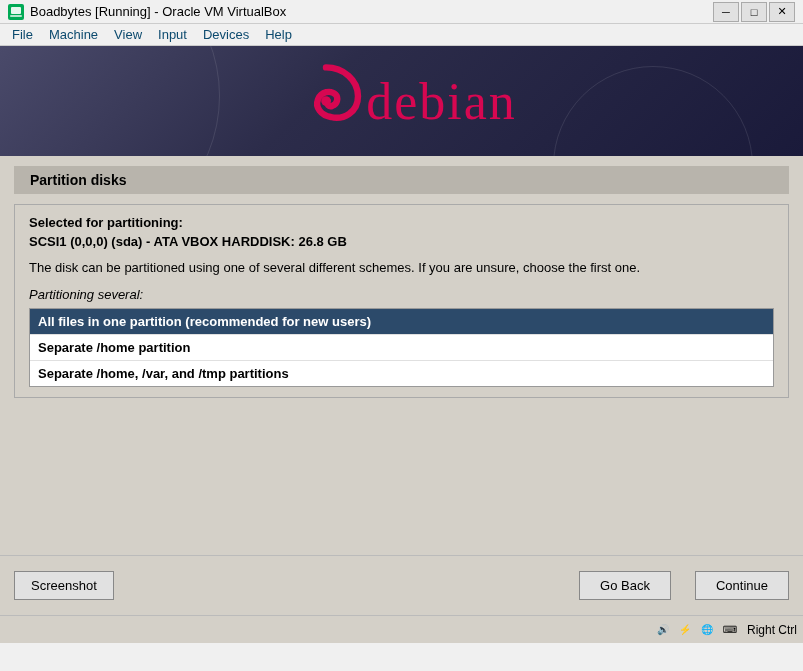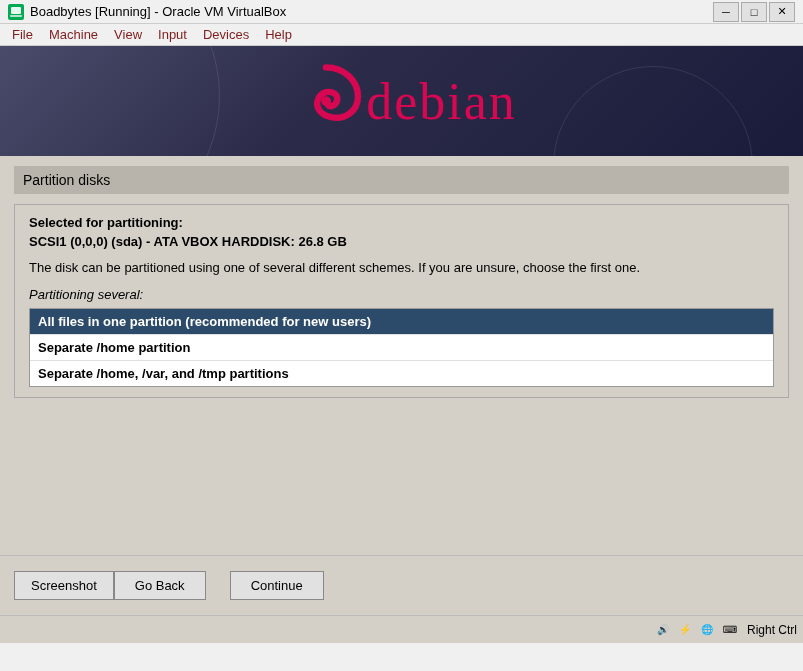--- a/index.html
+++ b/index.html
@@ -19,21 +19,21 @@
       background: #e1e1e1; cursor: pointer; font-size: 11px;
       display: flex; align-items: center; justify-content: center;
     }
 
     
     #menu-bar {
       display: flex; align-items: center; height: 22px;
       background: #f0f0f0; border-bottom: 1px solid #ccc; padding: 0 4px;
     }
     .menu-item {
-      padding: 15px 8px; font-size: 13px; cursor: pointer; color: #7f1d1d;
+      padding: 15px 8px; font-size: 13px; cursor: pointer; color: #0c4a6e;
     }
 
     
     #debian-header {
       height: 110px; background: linear-gradient(135deg, #4a4a6a 0%, #2c2c4a 40%, #1a1a3a 100%);
       display: flex; align-items: center; justify-content: center; position: relative;
       overflow: hidden;
     }
     #debian-logo-area { display: flex; align-items: center; gap: 0px; }
     #debian-swirl {
@@ -44,22 +44,22 @@
       position: absolute; border-radius: 50%; border: 1px solid rgba(255,255,255,0.1);
     }
 
     
     #main-content {
       background: #d4d0c8; padding: 10px 14px; height: calc(671px - 30px - 22px - 110px - 60px);
       overflow: hidden;
     }
 
     #page-title-bar {
-      background: #b8b4ac; padding: 6px 9px; margin-bottom: 10px;
-      font-size: 14px; font-weight: normal; color: #000;
+      background: #b8b4ac; padding: 6px 16px; margin-bottom: 10px;
+      font-size: 14px; font-weight: bold; color: #000;
     }
 
     #content-box {
       background: #d4d0c8; border: 1px solid #aaa; padding: 10px 14px;
     }
 
     .selected-label { font-weight: bold; margin-bottom: 4px; }
     .disk-info { font-weight: bold; margin-bottom: 10px; }
     .description-text { margin-bottom: 10px; line-height: 1.4; }
     .scheme-label { font-style: italic; margin-bottom: 6px; }
@@ -74,21 +74,21 @@
       border-bottom: 1px solid #e0e0e0;
       font-weight: bold;
     }
     .partition-option:last-child { border-bottom: none; }
     .partition-option.selected {
       background: #2c4a6a; color: #fff;
     }
 
     
     #bottom-bar {
-      display: flex; align-items: center; 
+      display: flex; align-items: center; justify-content: space-between;
       background: #d4d0c8; height: 60px; padding: 0 14px;
       border-top: 1px solid #bbb;
     }
     #bottom-left { display: flex; align-items: center; }
     #bottom-right { display: flex; gap: 24px; }
 
     .action-btn {
       padding: 6px 20px; background: #e1e1e1; border: 1px solid #888;
       cursor: pointer; font-size: 13px; color: #000;
     }

